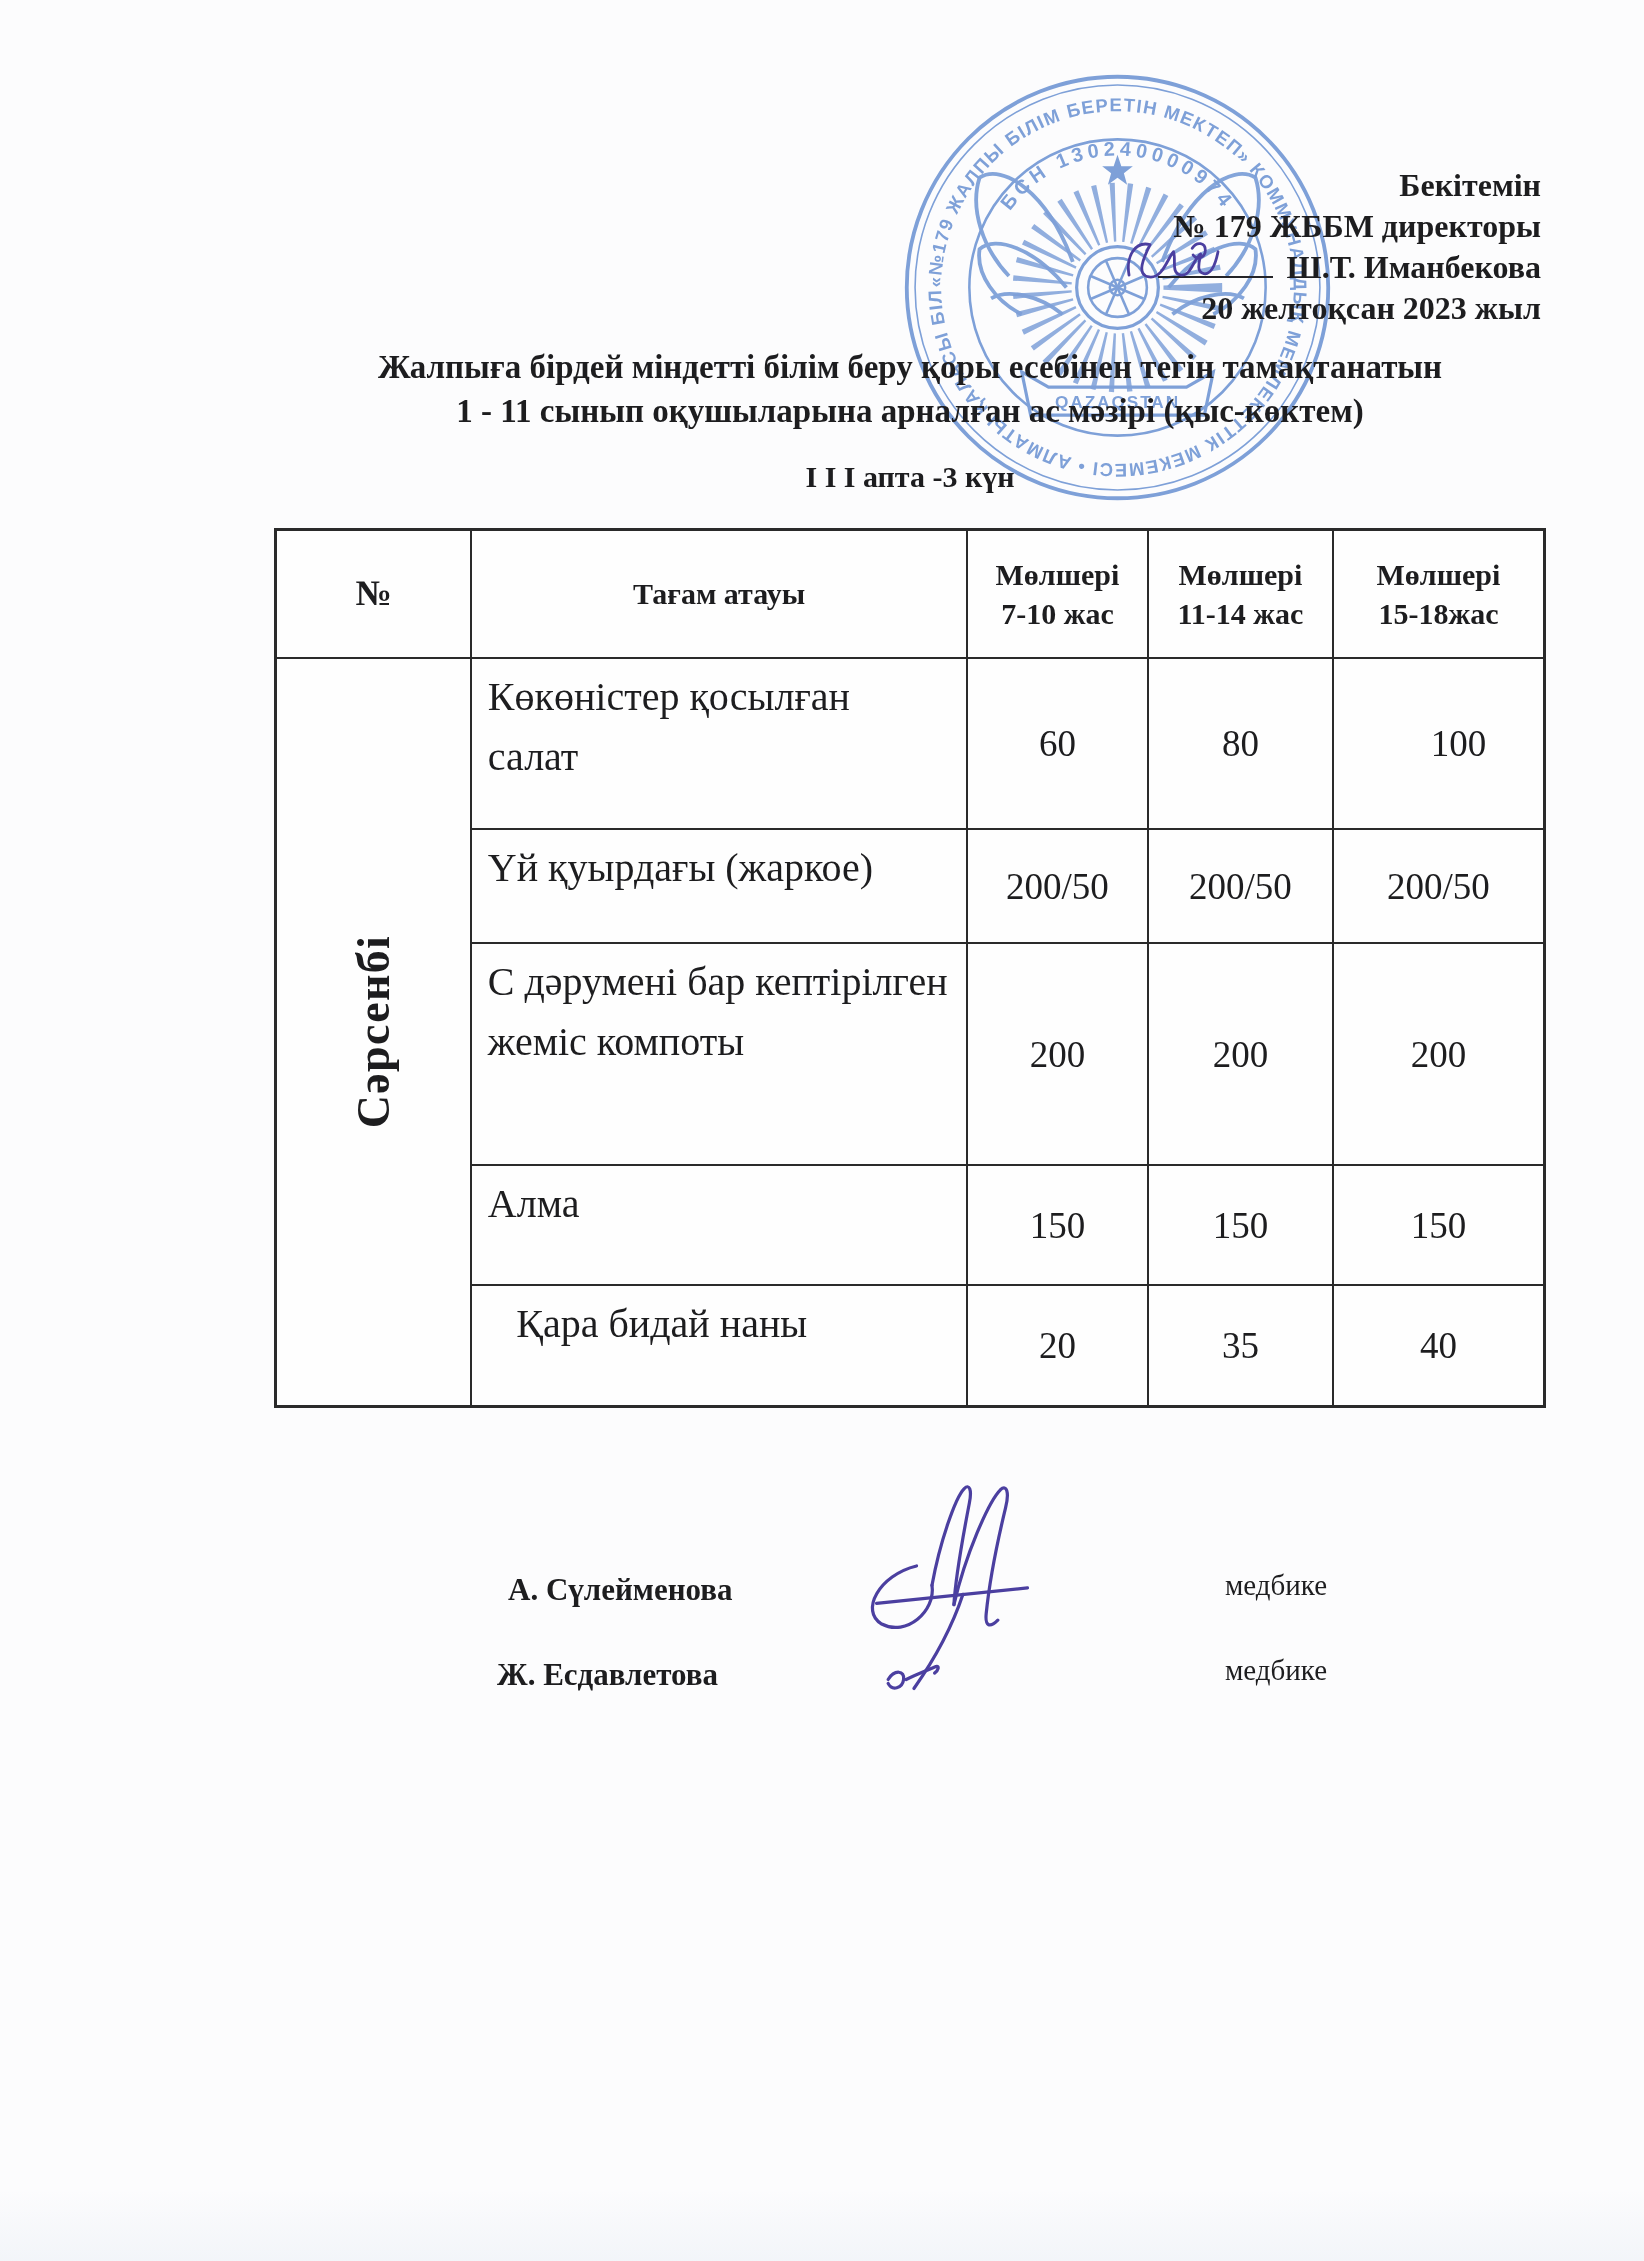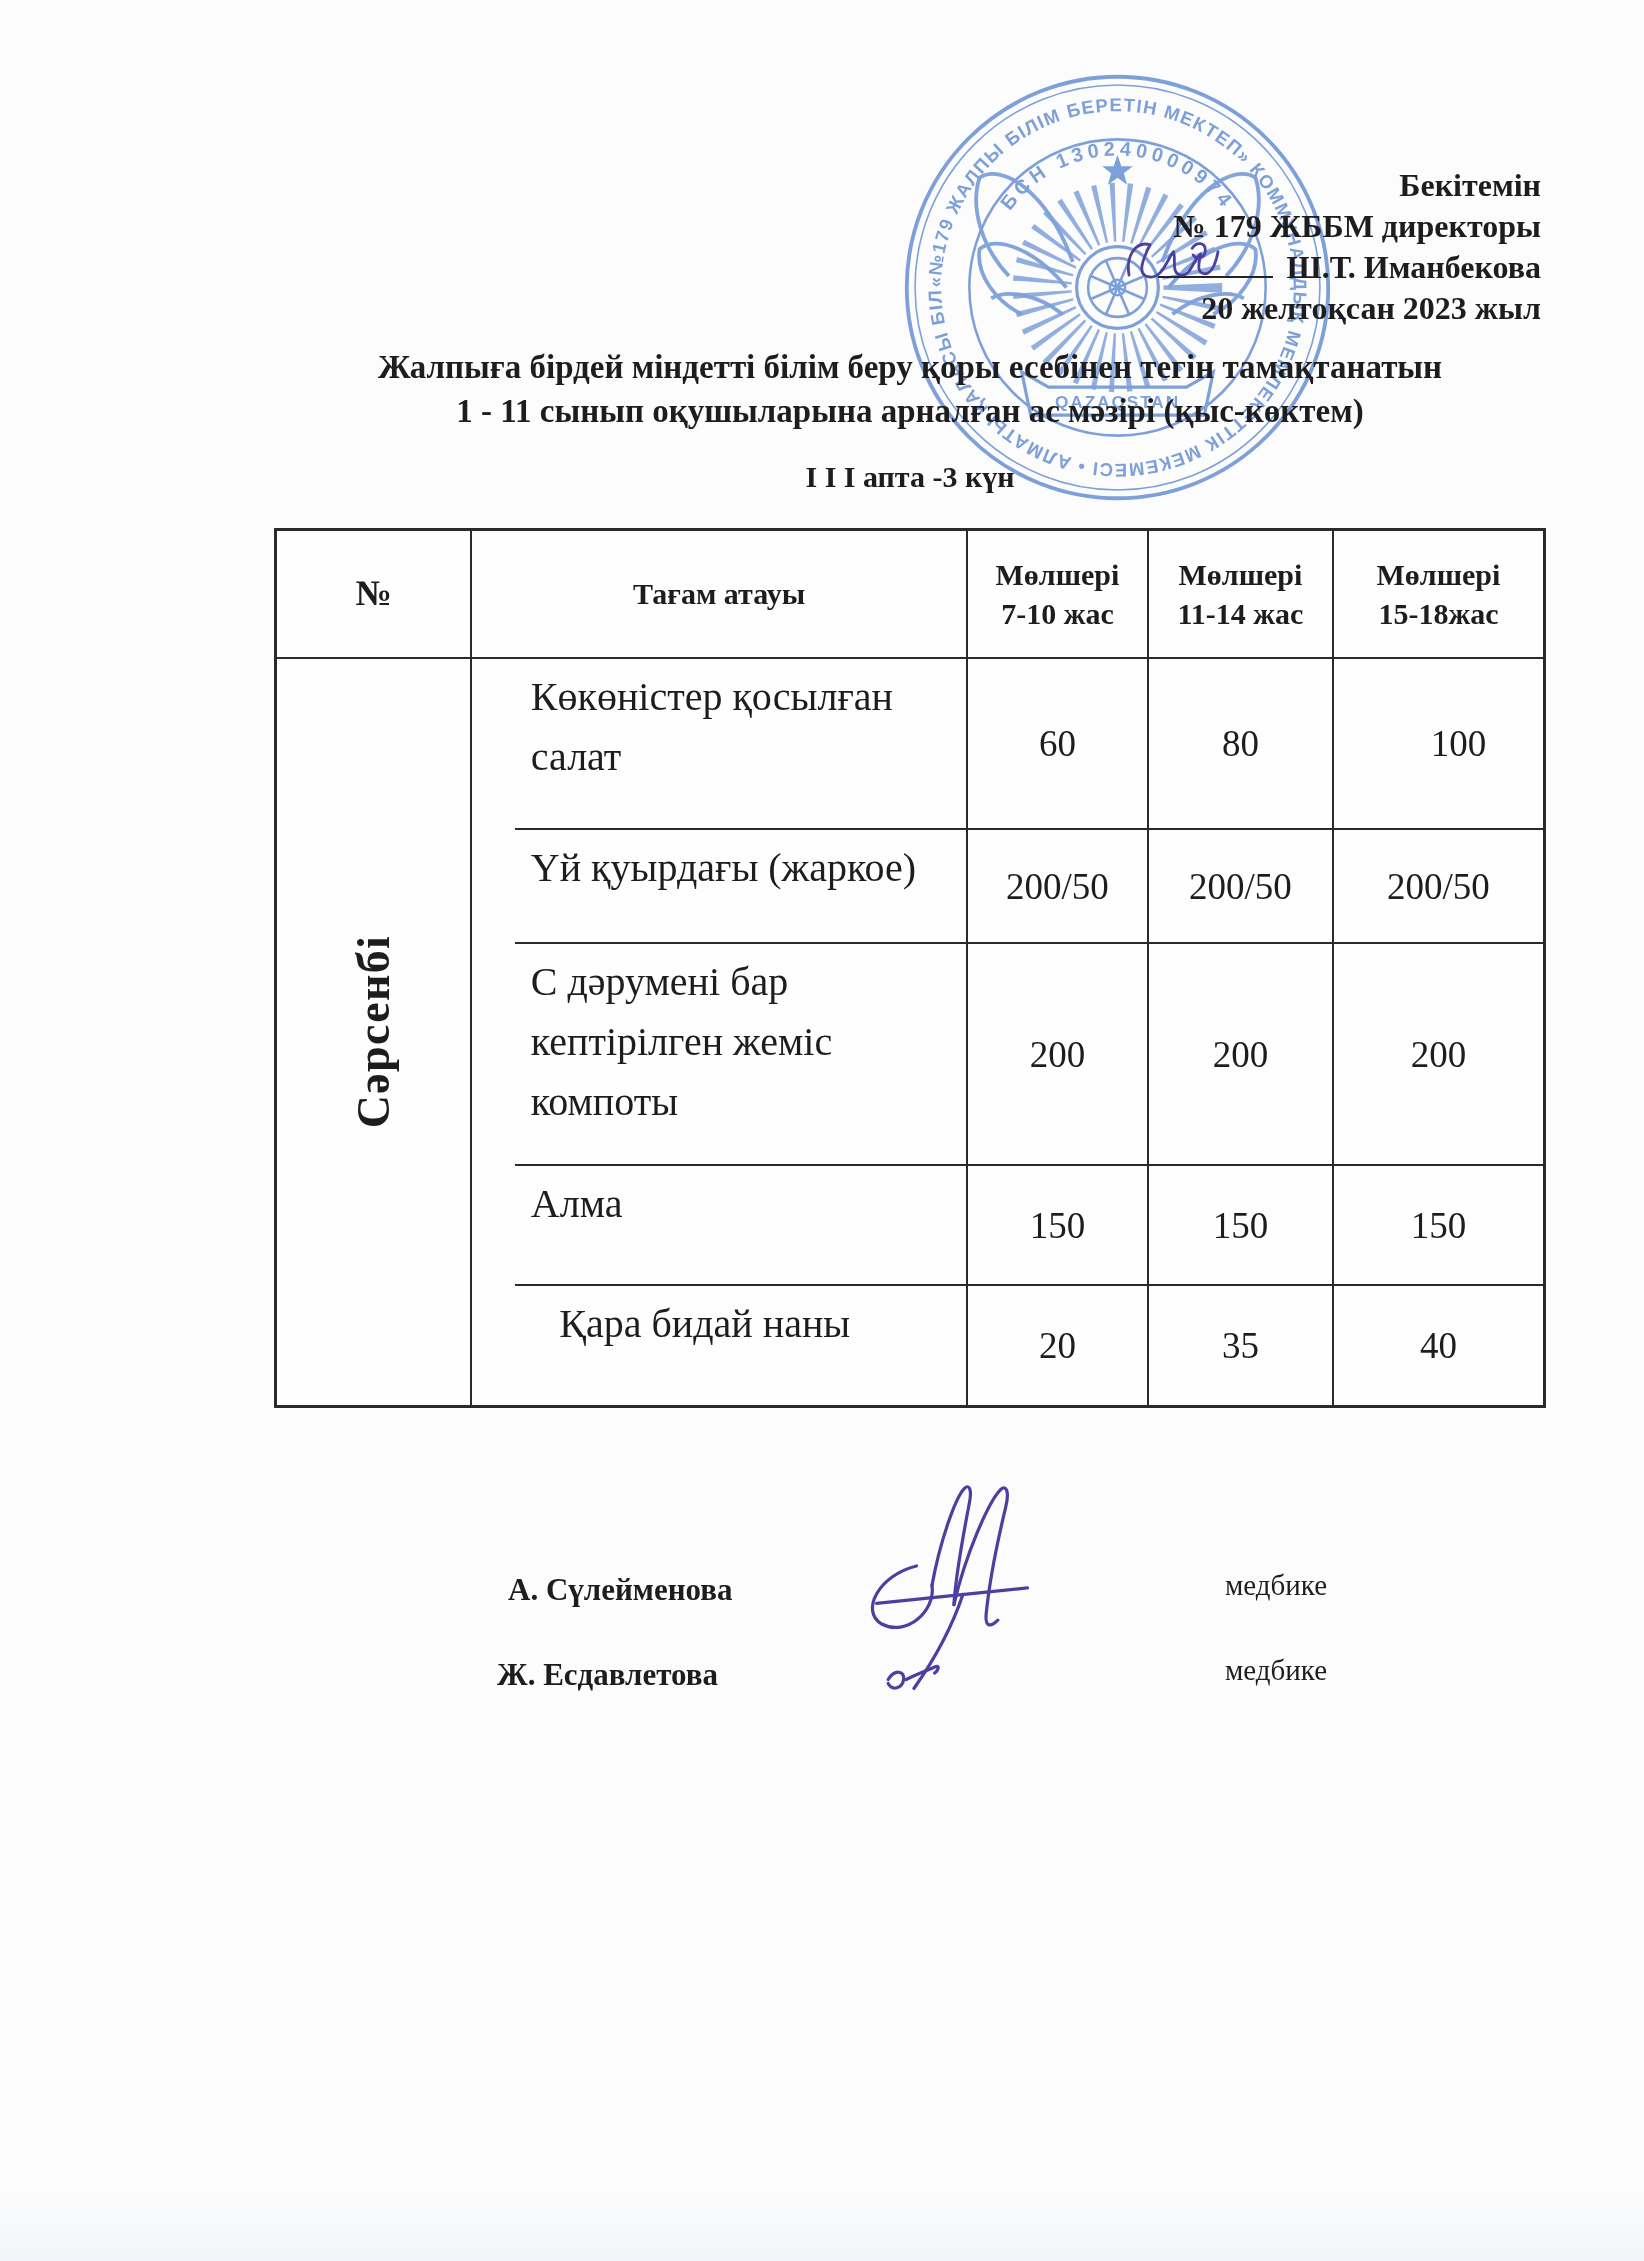--- a/index.html
+++ b/index.html
@@ -52,21 +52,21 @@
     grid-template-columns:213fr 815fr 298fr 304fr 344fr;
     grid-template-rows:200fr 268fr 178fr 347fr 187fr 186fr;
     background:rgba(255,255,255,.55);
   }
   .cell{border-right:2.6px solid #2a2a2a;border-bottom:2.6px solid #2a2a2a;box-sizing:border-box;position:relative;}
   .cell.no-r{border-right:none;}
   .cell.no-b{border-bottom:none;}
   .hc{display:flex;flex-direction:column;align-items:center;justify-content:center;
       font-weight:bold;font-size:30px;line-height:39px;text-align:center;}
   .hc .num-sign{font-size:36px;}
-  .name-cell{font-size:40px;line-height:1.5;padding:7.7px 15.5px 0 15.5px;margin-left:43px;}
+  .name-cell{font-size:40px;line-height:1.5;padding:7.7px 15.5px 0 15.5px;}
   .val-cell{display:flex;align-items:center;justify-content:center;font-size:37px;}
   .day-cell{display:flex;align-items:center;justify-content:center;}
   .day-cell .rot{
     transform:rotate(-90deg);white-space:nowrap;
     font-weight:bold;font-size:46px;letter-spacing:1.3px;
   }
 
   
   .sig-name{position:absolute;font-weight:bold;font-size:31px;white-space:nowrap;}
   .sig-role{position:absolute;font-size:29px;white-space:nowrap;}

